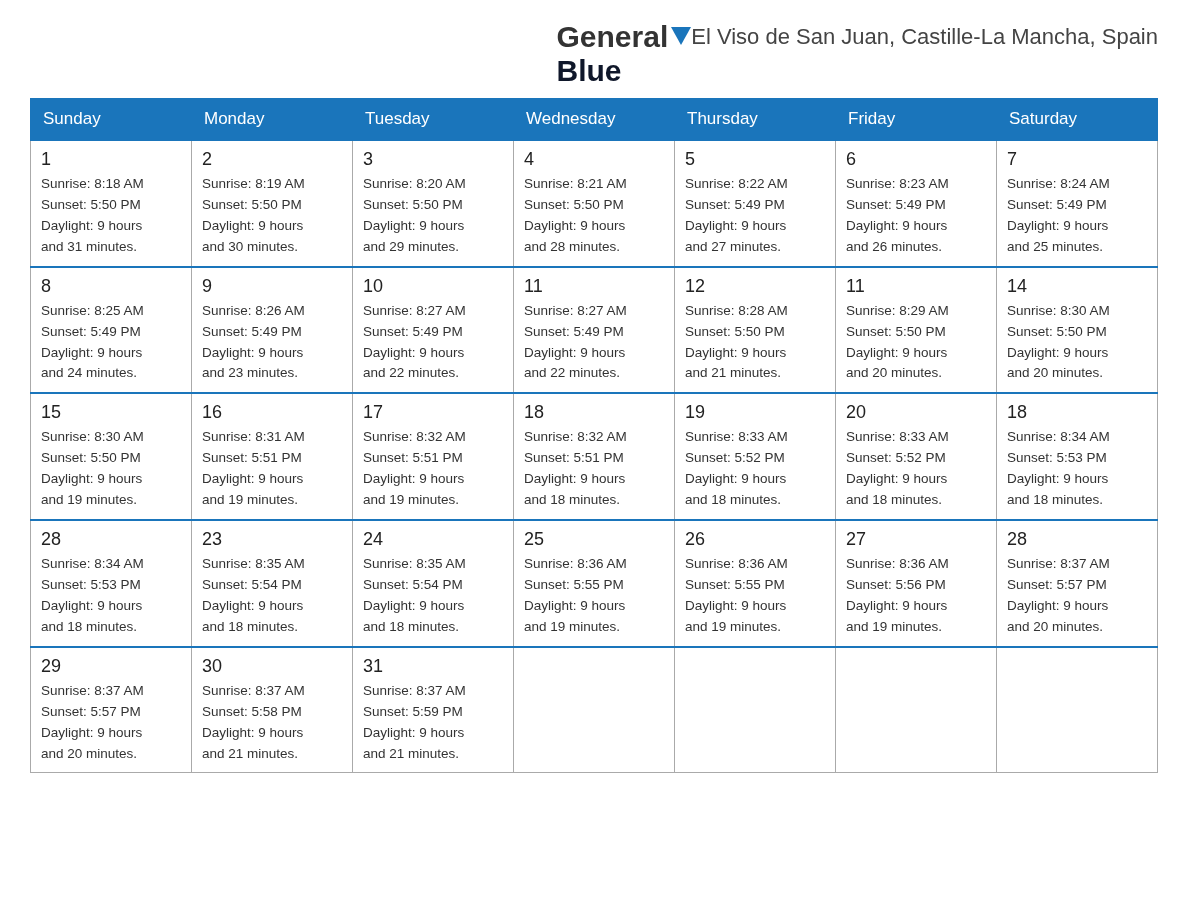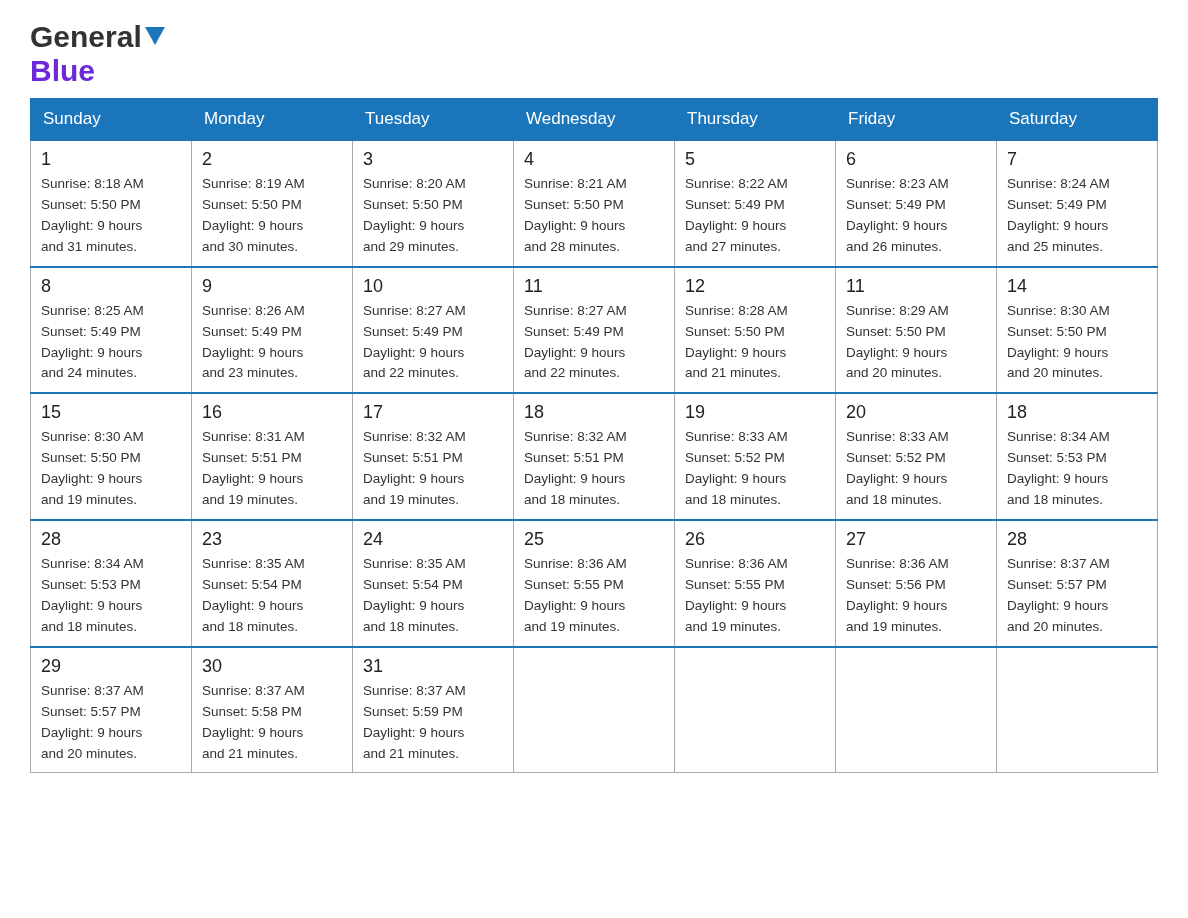--- a/index.html
+++ b/index.html
@@ -5,21 +5,21 @@
     * { margin: 0; padding: 0; box-sizing: border-box; }
     body {
       font-family: Arial, sans-serif;
       background: #ffffff;
       width: 1188px;
       min-height: 918px;
       padding: 20px 30px;
     }
     .header {
       display: flex;
-      justify-content: space-between;
+      justify-content: flex-end;
       align-items: flex-start;
       margin-bottom: 10px;
     }
     .logo {
       display: flex;
       flex-direction: column;
       align-items: flex-start;
     }
     .title-section {
       text-align: right;
@@ -77,37 +77,38 @@
       align-items: center;
     }
     .logo-general {
       font-size: 30px;
       font-weight: bold;
       color: #333;
     }
     .logo-blue-part {
       font-size: 30px;
       font-weight: bold;
-      color: #6d28d9;
+      color: #0f172a;
     }
   </style>
 </head>
 <body>
 
 <div class="header">
   <div class="logo">
     <div class="logo-wrapper">
       <span class="logo-general">General</span>
       <svg width="20" height="22" viewBox="0 0 20 22" style="margin-left:3px; margin-top:2px;">
         <polygon points="0,0 20,0 10,18" fill="#1a75bb"></polygon>
       </svg>
     </div>
     <span class="logo-blue-part">Blue</span>
   </div>
   <div class="title-section">
+    <div class="location-title">El Viso de San Juan, Castille-La Mancha, Spain</div>
   </div>
 </div>
 
 <table class="calendar">
   <thead>
     <tr>
       <th>Sunday</th>
       <th>Monday</th>
       <th>Tuesday</th>
       <th>Wednesday</th>

